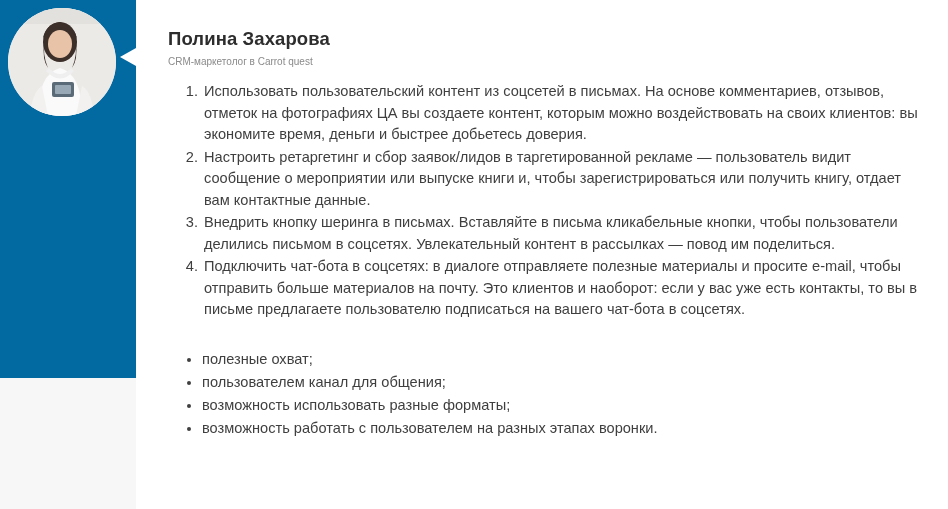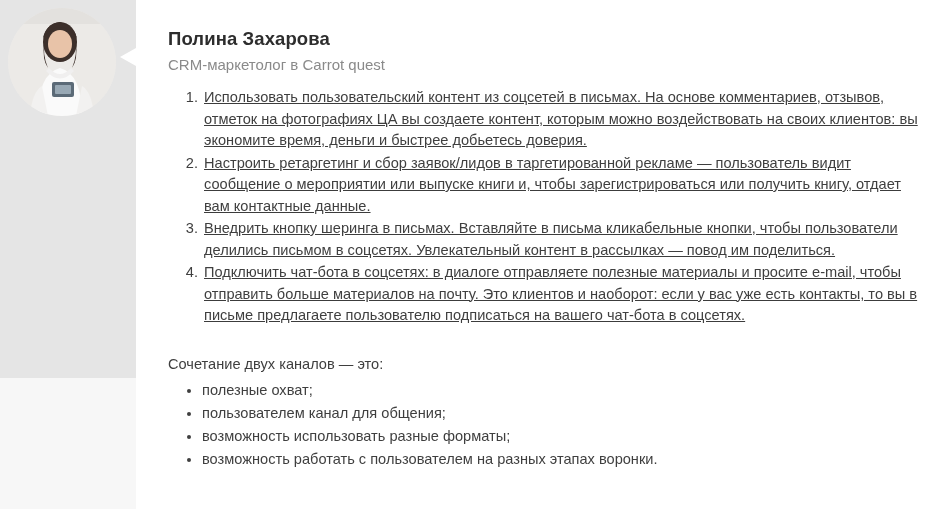--- a/index.html
+++ b/index.html
@@ -11,21 +11,21 @@
     height: 509px;
     background: #f7f7f7;
     font-family: "Liberation Sans", sans-serif;
     color: #3c3c3c;
     overflow: hidden;
   }
   .quote-card {
     position: relative;
     width: 948px;
     height: 378px;
-    background: #e5e5e5;
+    background: #0369a1;
     box-sizing: border-box;
   }
   .avatar-col {
     position: absolute;
     left: 8px;
     top: 8px;
     width: 110px;
     height: 110px;
   }
   .avatar {
@@ -60,30 +60,29 @@
     padding: 28px 28px 20px 32px;
   }
   .author-name {
     font-size: 18.5px;
     font-weight: bold;
     color: #2d2d2d;
     margin: 0 0 6px 0;
     letter-spacing: 0.1px;
   }
   .author-role {
-    font-size: 15px;
+    font-size: 10px;
     color: #8a8a8a;
     margin: 0 0 14px 0;
     font-weight: normal;
   }
   ol.numbered {
     margin: 0 2px 0 0;
     padding-left: 34px;
     list-style-type: decimal;
-    text-decoration: underline;
   }
   ol.numbered > li {
     font-size: 14.6px;
     line-height: 21.5px;
     color: #3f3f3f;
     margin-bottom: 1px;
     padding-left: 2px;
   }
   ol.numbered > li::marker {
     color: #3f3f3f;
@@ -145,21 +144,20 @@
 
     <ol class="numbered">
       <li>Использовать пользовательский контент из соцсетей в письмах. На основе комментариев, отзывов, отметок на фотографиях ЦА вы создаете контент, которым можно воздействовать на своих клиентов: вы экономите время, деньги и быстрее добьетесь доверия.</li>
       <li>Настроить ретаргетинг и сбор заявок/лидов в таргетированной рекламе — пользователь видит сообщение о мероприятии или выпуске книги и, чтобы зарегистрироваться или получить книгу, отдает вам контактные данные.</li>
       <li>Внедрить кнопку шеринга в письмах. Вставляйте в письма кликабельные кнопки, чтобы пользователи делились письмом в соцсетях. Увлекательный контент в рассылках — повод им поделиться.</li>
       <li>Подключить чат-бота в соцсетях: в диалоге отправляете полезные материалы и просите e-mail, чтобы отправить больше материалов на почту. Это клиентов и наоборот: если у вас уже есть контакты, то вы в письме предлагаете пользователю подписаться на вашего чат-бота в соцсетях.</li>
     </ol>
 
     <div class="gap"></div>
 
-    <p class="closing">Сочетание двух каналов — это:</p>
 
     <ul class="bullets">
       <li>полезные охват;</li>
       <li>пользователем канал для общения;</li>
       <li>возможность использовать разные форматы;</li>
       <li>возможность работать с пользователем на разных этапах воронки.</li>
     </ul>
   </div>
 
 </div>

